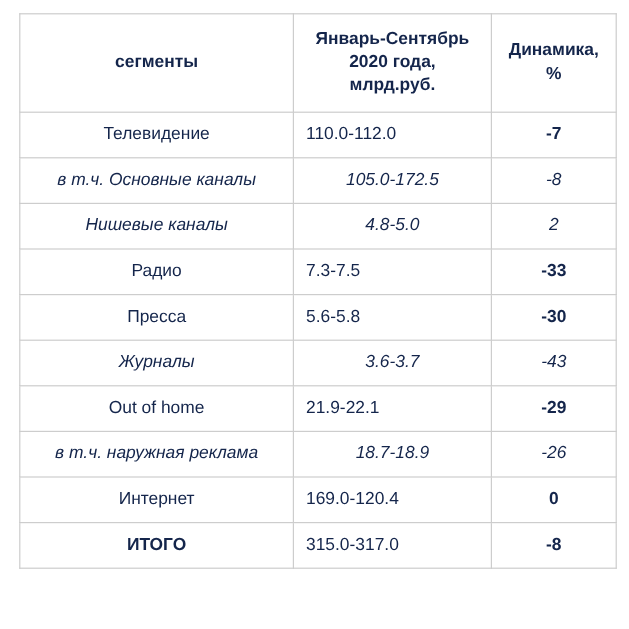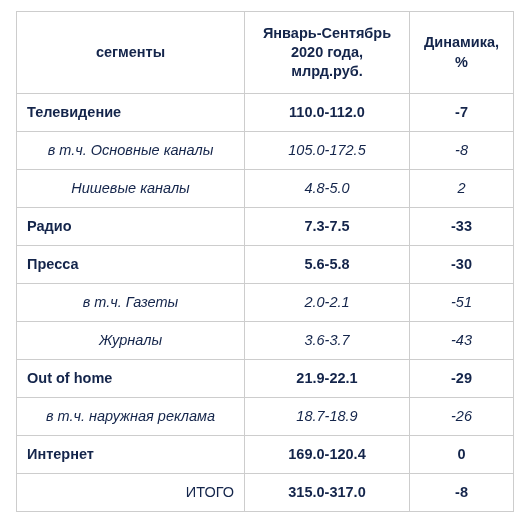--- a/index.html
+++ b/index.html
@@ -49,36 +49,36 @@
     height: 82px;
     font-weight: bold;
     text-align: center;
     font-size: 14.5px;
     padding: 4px 8px;
   }
 
   
   table.media-table tbody tr { height: 38px; }
 
-  td.seg      { text-align: left;  font-weight: bold; font-size: 15px; }
-  td.val      { text-align: center; font-weight: bold; font-size: 15px; }
+  td.seg      { text-align: center;  font-weight: normal; font-size: 15px; }
+  td.val      { font-weight: normal; font-size: 15px; }
   td.dyn      { text-align: center; font-weight: bold; font-size: 15px; }
 
   tr.sub td.seg,
   tr.sub td.val,
   tr.sub td.dyn {
     font-style: italic;
     font-weight: normal;
     text-align: center;
     font-size: 14.5px;
   }
 
   tr.total td.seg {
-    text-align: right;
-    font-weight: normal;
+    text-align: center;
+    font-weight: bold;
   }
 </style>
 </head>
 <body>
 
 <div id="table-wrap">
   <table class="media-table">
     <colgroup>
       <col class="col-segment">
       <col class="col-value">
@@ -118,25 +118,20 @@
           <td class="seg">Радио</td>
           <td class="val">7.3-7.5</td>
           <td class="dyn">-33</td>
         </tr>
         <tr class="main">
           <td class="seg">Пресса</td>
           <td class="val">5.6-5.8</td>
           <td class="dyn">-30</td>
         </tr>
         <tr class="sub">
-          <td class="seg">в т.ч. Газеты</td>
-          <td class="val">2.0-2.1</td>
-          <td class="dyn">-51</td>
-        </tr>
-        <tr class="sub">
           <td class="seg">Журналы</td>
           <td class="val">3.6-3.7</td>
           <td class="dyn">-43</td>
         </tr>
         <tr class="main">
           <td class="seg">Out of home</td>
           <td class="val">21.9-22.1</td>
           <td class="dyn">-29</td>
         </tr>
         <tr class="sub">

